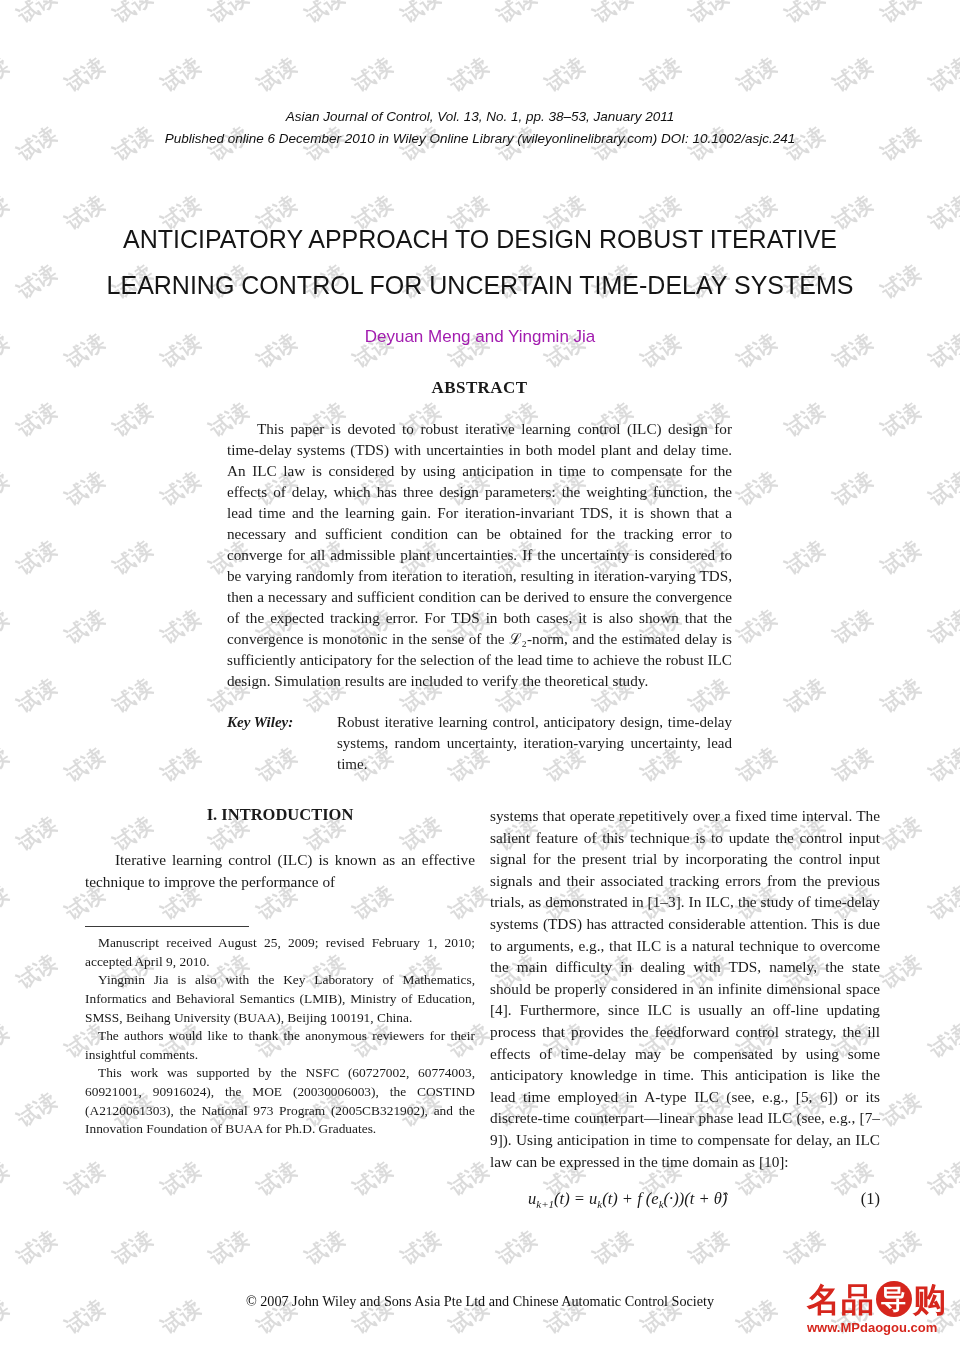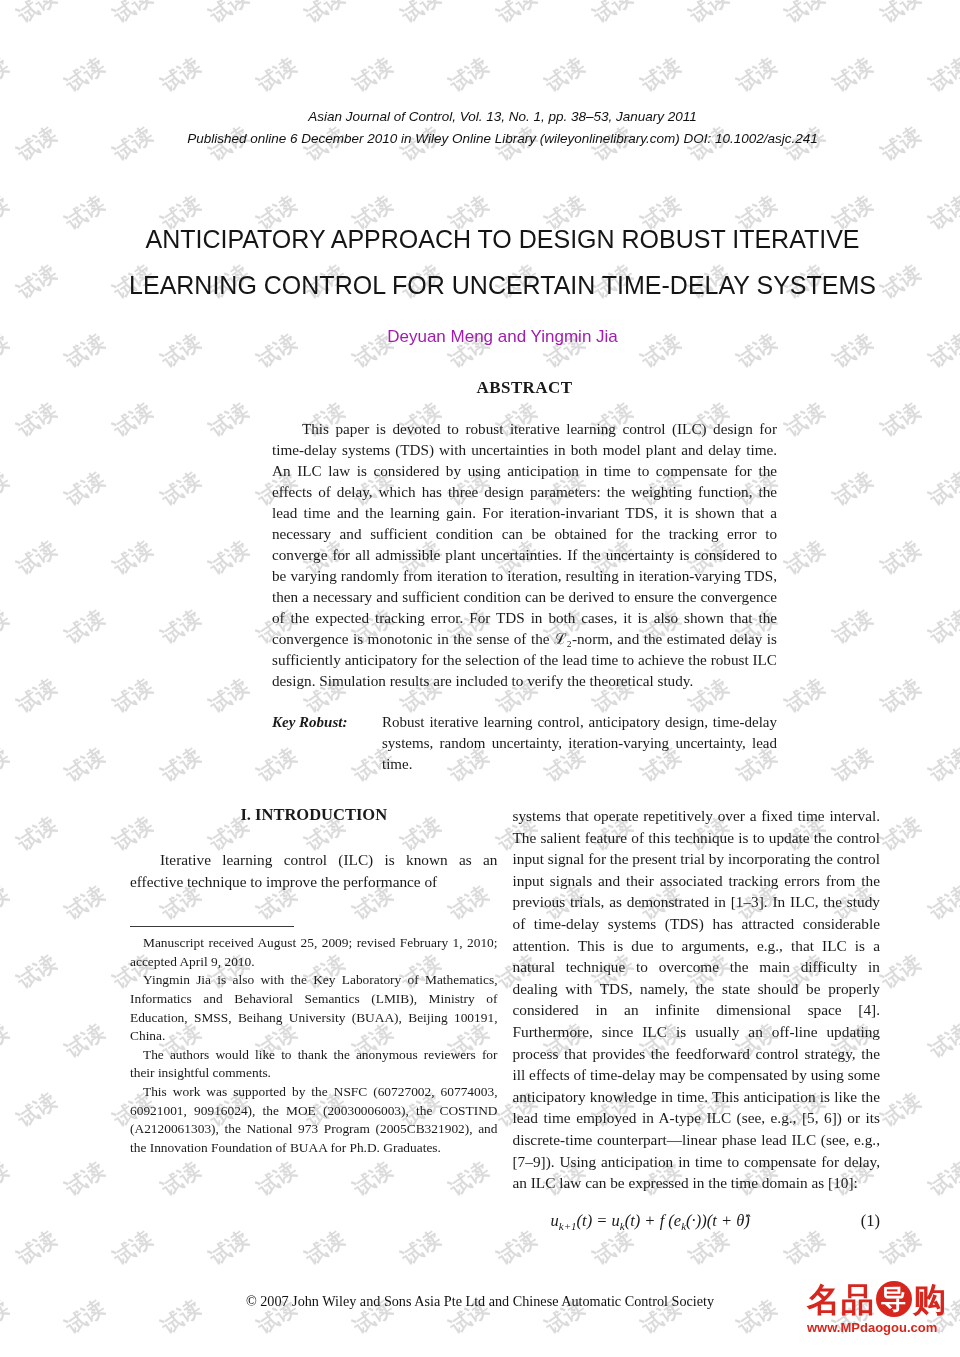--- a/index.html
+++ b/index.html
@@ -25,21 +25,21 @@
     font-family: "DejaVu Sans", sans-serif;
     font-weight: bold;
     font-size: 21px;
     color: var(--wm-color, rgba(0,0,0,0.14));
     transform: rotate(-35deg);
     white-space: nowrap;
     user-select: none;
   }
 
   
-  .content { position: relative; z-index: 1; padding-left: 45px; }
+  .content { position: relative; z-index: 1; }
 
   .journal-header {
     margin-top: 106px;
     text-align: center;
     font-family: "Liberation Sans", sans-serif;
     font-style: italic;
     font-size: 13.5px;
     line-height: 22px;
     color: #111;
   }
@@ -427,21 +427,21 @@
     </div>
 
     <div class="authors">Deyuan Meng and Yingmin Jia</div>
 
     <div class="abstract-section">
       <div class="abstract-heading">ABSTRACT</div>
       <p class="abstract-body">This paper is devoted to robust iterative learning control (ILC) design for time-delay systems (TDS) with uncertainties in both model plant and delay time. An ILC law is considered by using anticipation in time to compensate for the effects of delay, which has three design parameters: the weighting function, the lead time and the learning gain. For iteration-invariant TDS, it is shown that a necessary and sufficient condition can be obtained for the tracking error to converge for all admissible plant uncertainties. If the uncertainty is considered to be varying randomly from iteration to iteration, resulting in iteration-varying TDS, then a necessary and sufficient condition can be derived to ensure the convergence of the expected tracking error. For TDS in both cases, it is also shown that the convergence is monotonic in the sense of the ℒ₂-norm, and the estimated delay is sufficiently anticipatory for the selection of the lead time to achieve the robust ILC design. Simulation results are included to verify the theoretical study.</p>
     </div>
 
     <div class="keywords">
-      <span class="kw-label">Key Robust:</span>
+      <span class="kw-label">Key Wiley:</span>
       <span class="kw-text">Robust iterative learning control, anticipatory design, time-delay systems, random uncertainty, iteration-varying uncertainty, lead time.</span>
     </div>
 
     <div class="columns">
 
       <div class="col">
         <h2 class="section-heading">I. INTRODUCTION</h2>
         <p class="body-par indent">Iterative learning control (ILC) is known as an effective technique to improve the performance of</p>
 
         <div class="footnotes">

